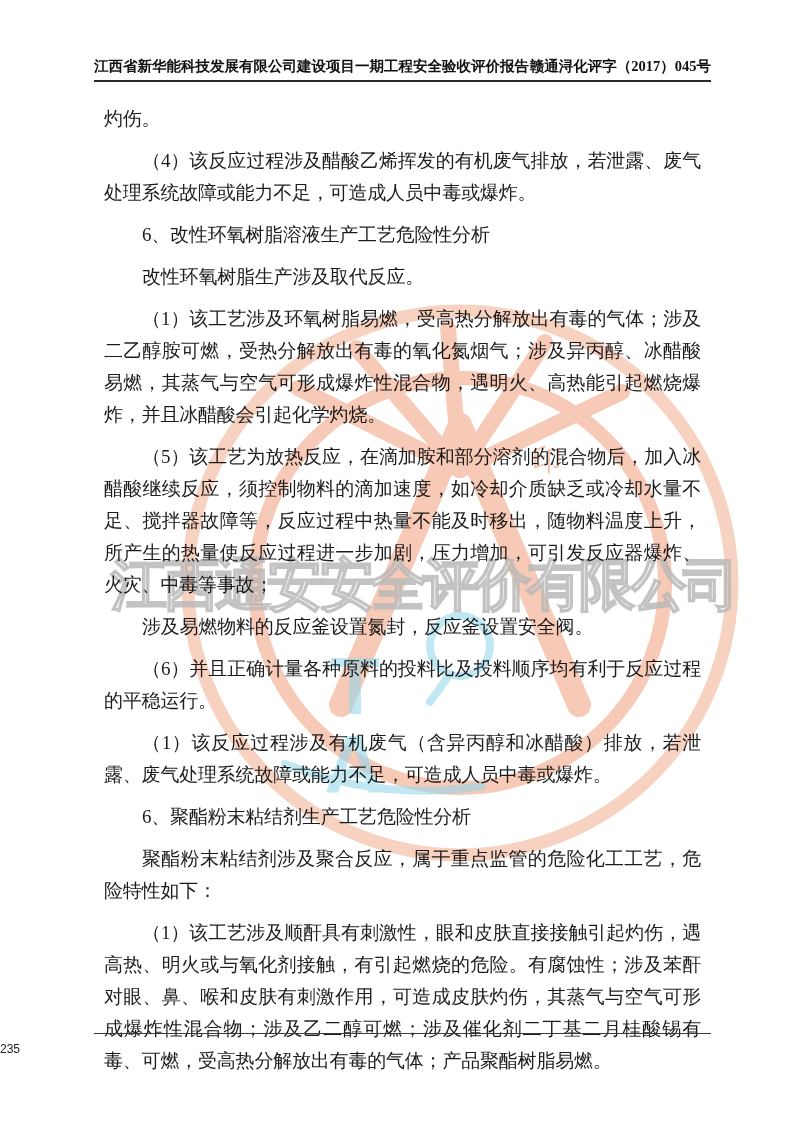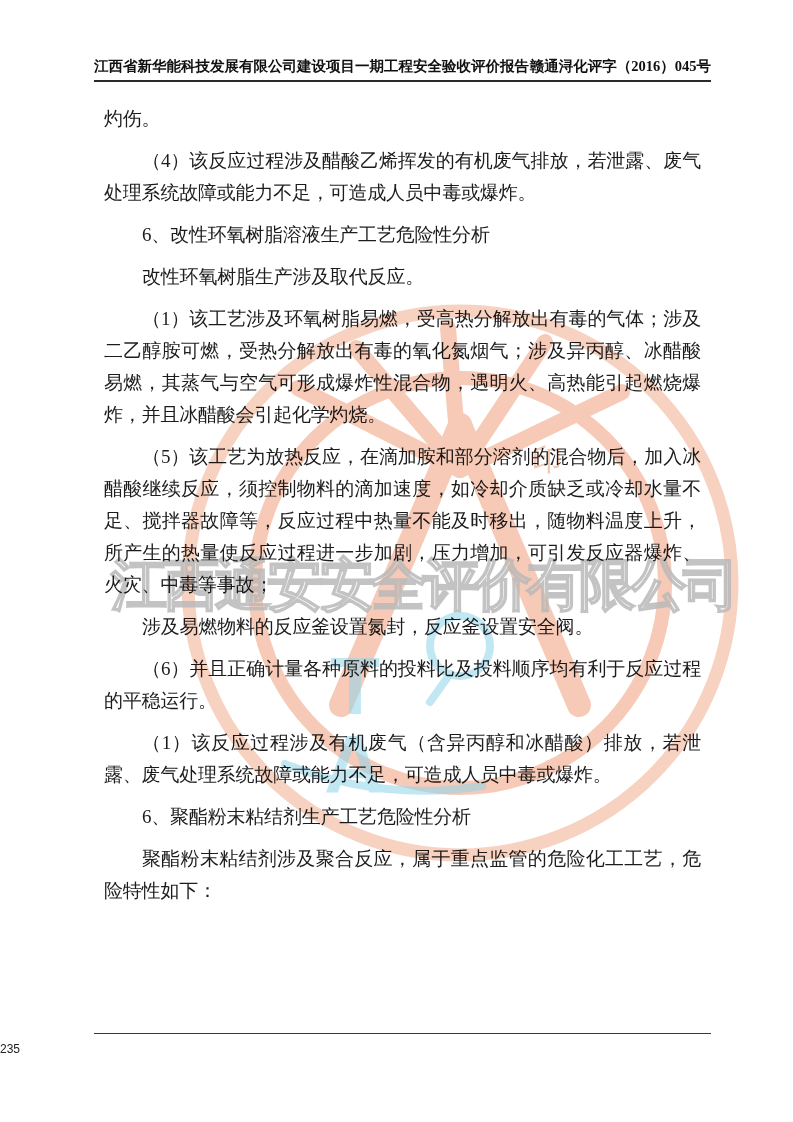--- a/index.html
+++ b/index.html
@@ -38,36 +38,37 @@
     pointer-events:none; mix-blend-mode:multiply;
   }
 </style>
 </head>
 <body>
 
 <div class="page">
 
   <div class="header">
     <span>江西省新华能科技发展有限公司建设项目一期工程安全验收评价报告</span>
-    <span>赣通浔化评字（2016）045号</span>
+    <span>赣通浔化评字（2017）045号</span>
   </div>
   <div class="header-rule"></div>
 
   <div class="body-text">
       <p>灼伤。</p>
       <p class="indent">（4）该反应过程涉及醋酸乙烯挥发的有机废气排放，若泄露、废气处理系统故障或能力不足，可造成人员中毒或爆炸。</p>
       <p class="indent">6、改性环氧树脂溶液生产工艺危险性分析</p>
       <p class="indent">改性环氧树脂生产涉及取代反应。</p>
       <p class="indent">（1）该工艺涉及环氧树脂易燃，受高热分解放出有毒的气体；涉及二乙醇胺可燃，受热分解放出有毒的氧化氮烟气；涉及异丙醇、冰醋酸易燃，其蒸气与空气可形成爆炸性混合物，遇明火、高热能引起燃烧爆炸，并且冰醋酸会引起化学灼烧。</p>
       <p class="indent">（5）该工艺为放热反应，在滴加胺和部分溶剂的混合物后，加入冰醋酸继续反应，须控制物料的滴加速度，如冷却介质缺乏或冷却水量不足、搅拌器故障等，反应过程中热量不能及时移出，随物料温度上升，所产生的热量使反应过程进一步加剧，压力增加，可引发反应器爆炸、火灾、中毒等事故；</p>
       <p class="indent">涉及易燃物料的反应釜设置氮封，反应釜设置安全阀。</p>
       <p class="indent">（6）并且正确计量各种原料的投料比及投料顺序均有利于反应过程的平稳运行。</p>
       <p class="indent">（1）该反应过程涉及有机废气（含异丙醇和冰醋酸）排放，若泄露、废气处理系统故障或能力不足，可造成人员中毒或爆炸。</p>
       <p class="indent">6、聚酯粉末粘结剂生产工艺危险性分析</p>
       <p class="indent">聚酯粉末粘结剂涉及聚合反应，属于重点监管的危险化工工艺，危险特性如下：</p>
+      <p class="indent">（1）该工艺涉及顺酐具有刺激性，眼和皮肤直接接触引起灼伤，遇高热、明火或与氧化剂接触，有引起燃烧的危险。有腐蚀性；涉及苯酐对眼、鼻、喉和皮肤有刺激作用，可造成皮肤灼伤，其蒸气与空气可形成爆炸性混合物；涉及乙二醇可燃；涉及催化剂二丁基二月桂酸锡有毒、可燃，受高热分解放出有毒的气体；产品聚酯树脂易燃。</p>
     </div>
 
   <div class="watermark-layer">
     <svg width="793" height="1122" viewBox="0 0 793 1122" xmlns="http://www.w3.org/2000/svg">
 
       <g stroke="#ef9670" fill="none" opacity="0.5" stroke-linecap="round">
         <circle cx="460" cy="583" r="205" stroke-width="14"></circle>
         <circle cx="460" cy="583" r="272" stroke-width="13" opacity="0.85"></circle>
 
         <path d="M460,425 L341,705" stroke-width="24"></path>

